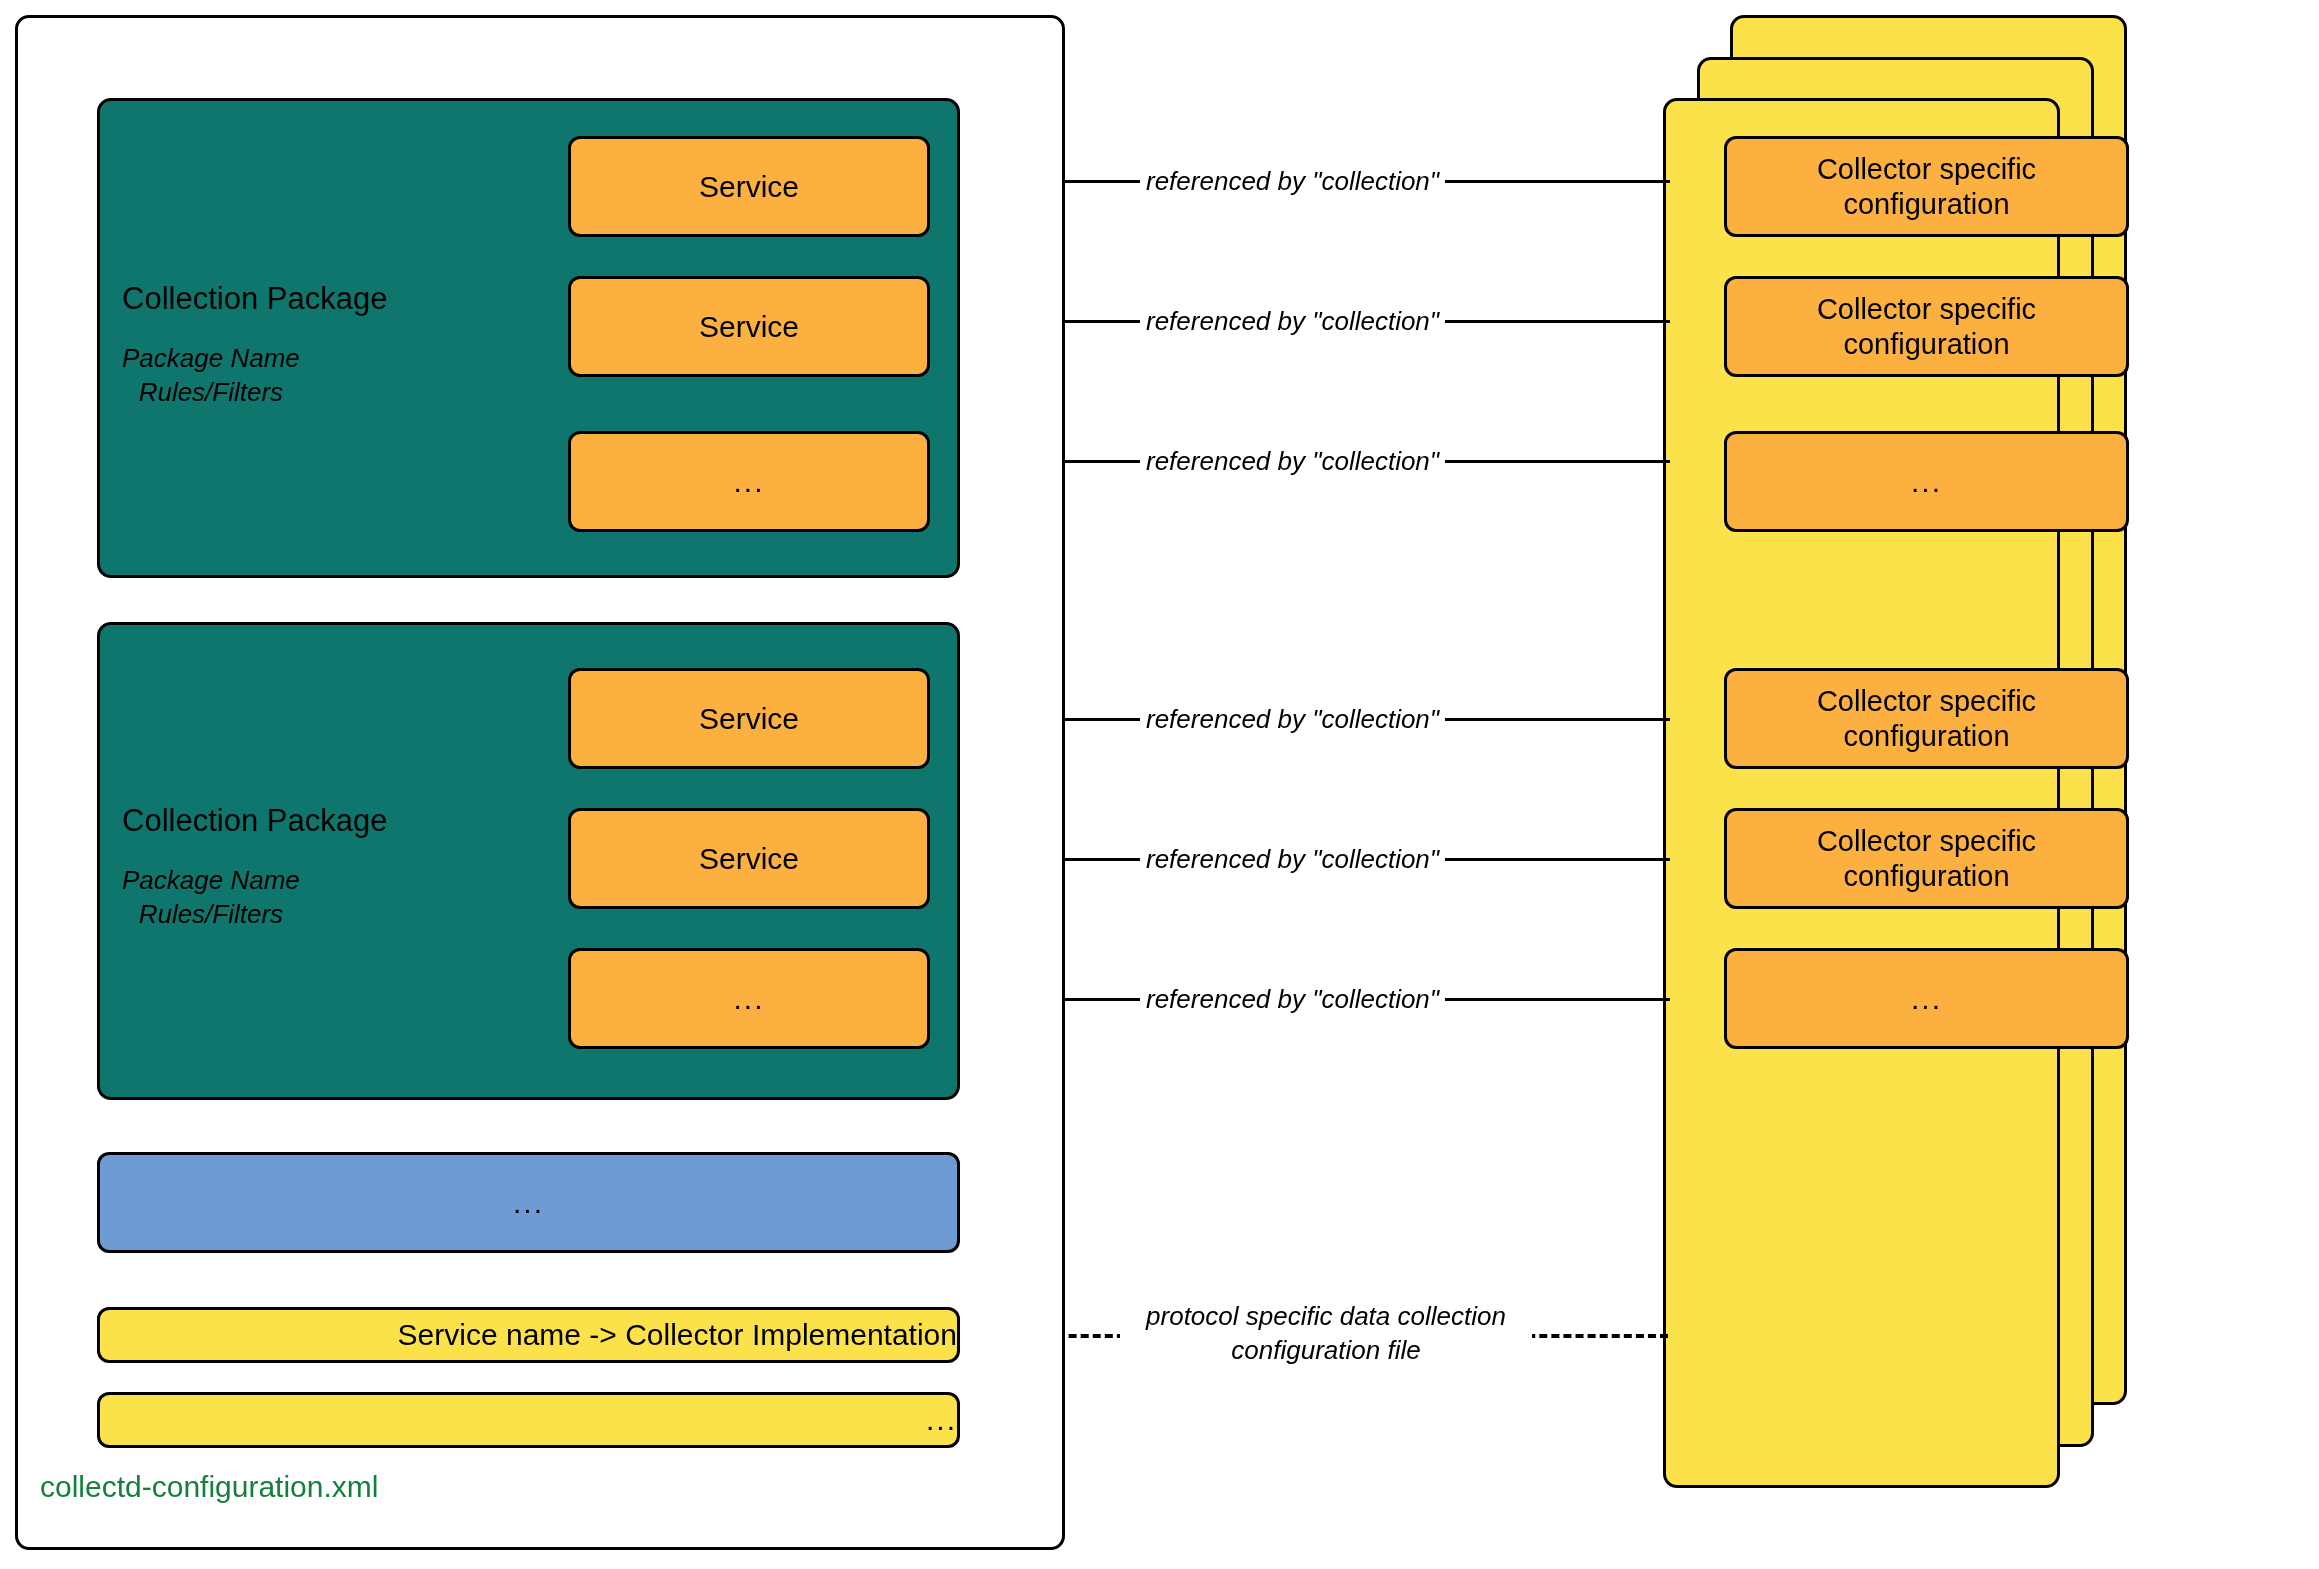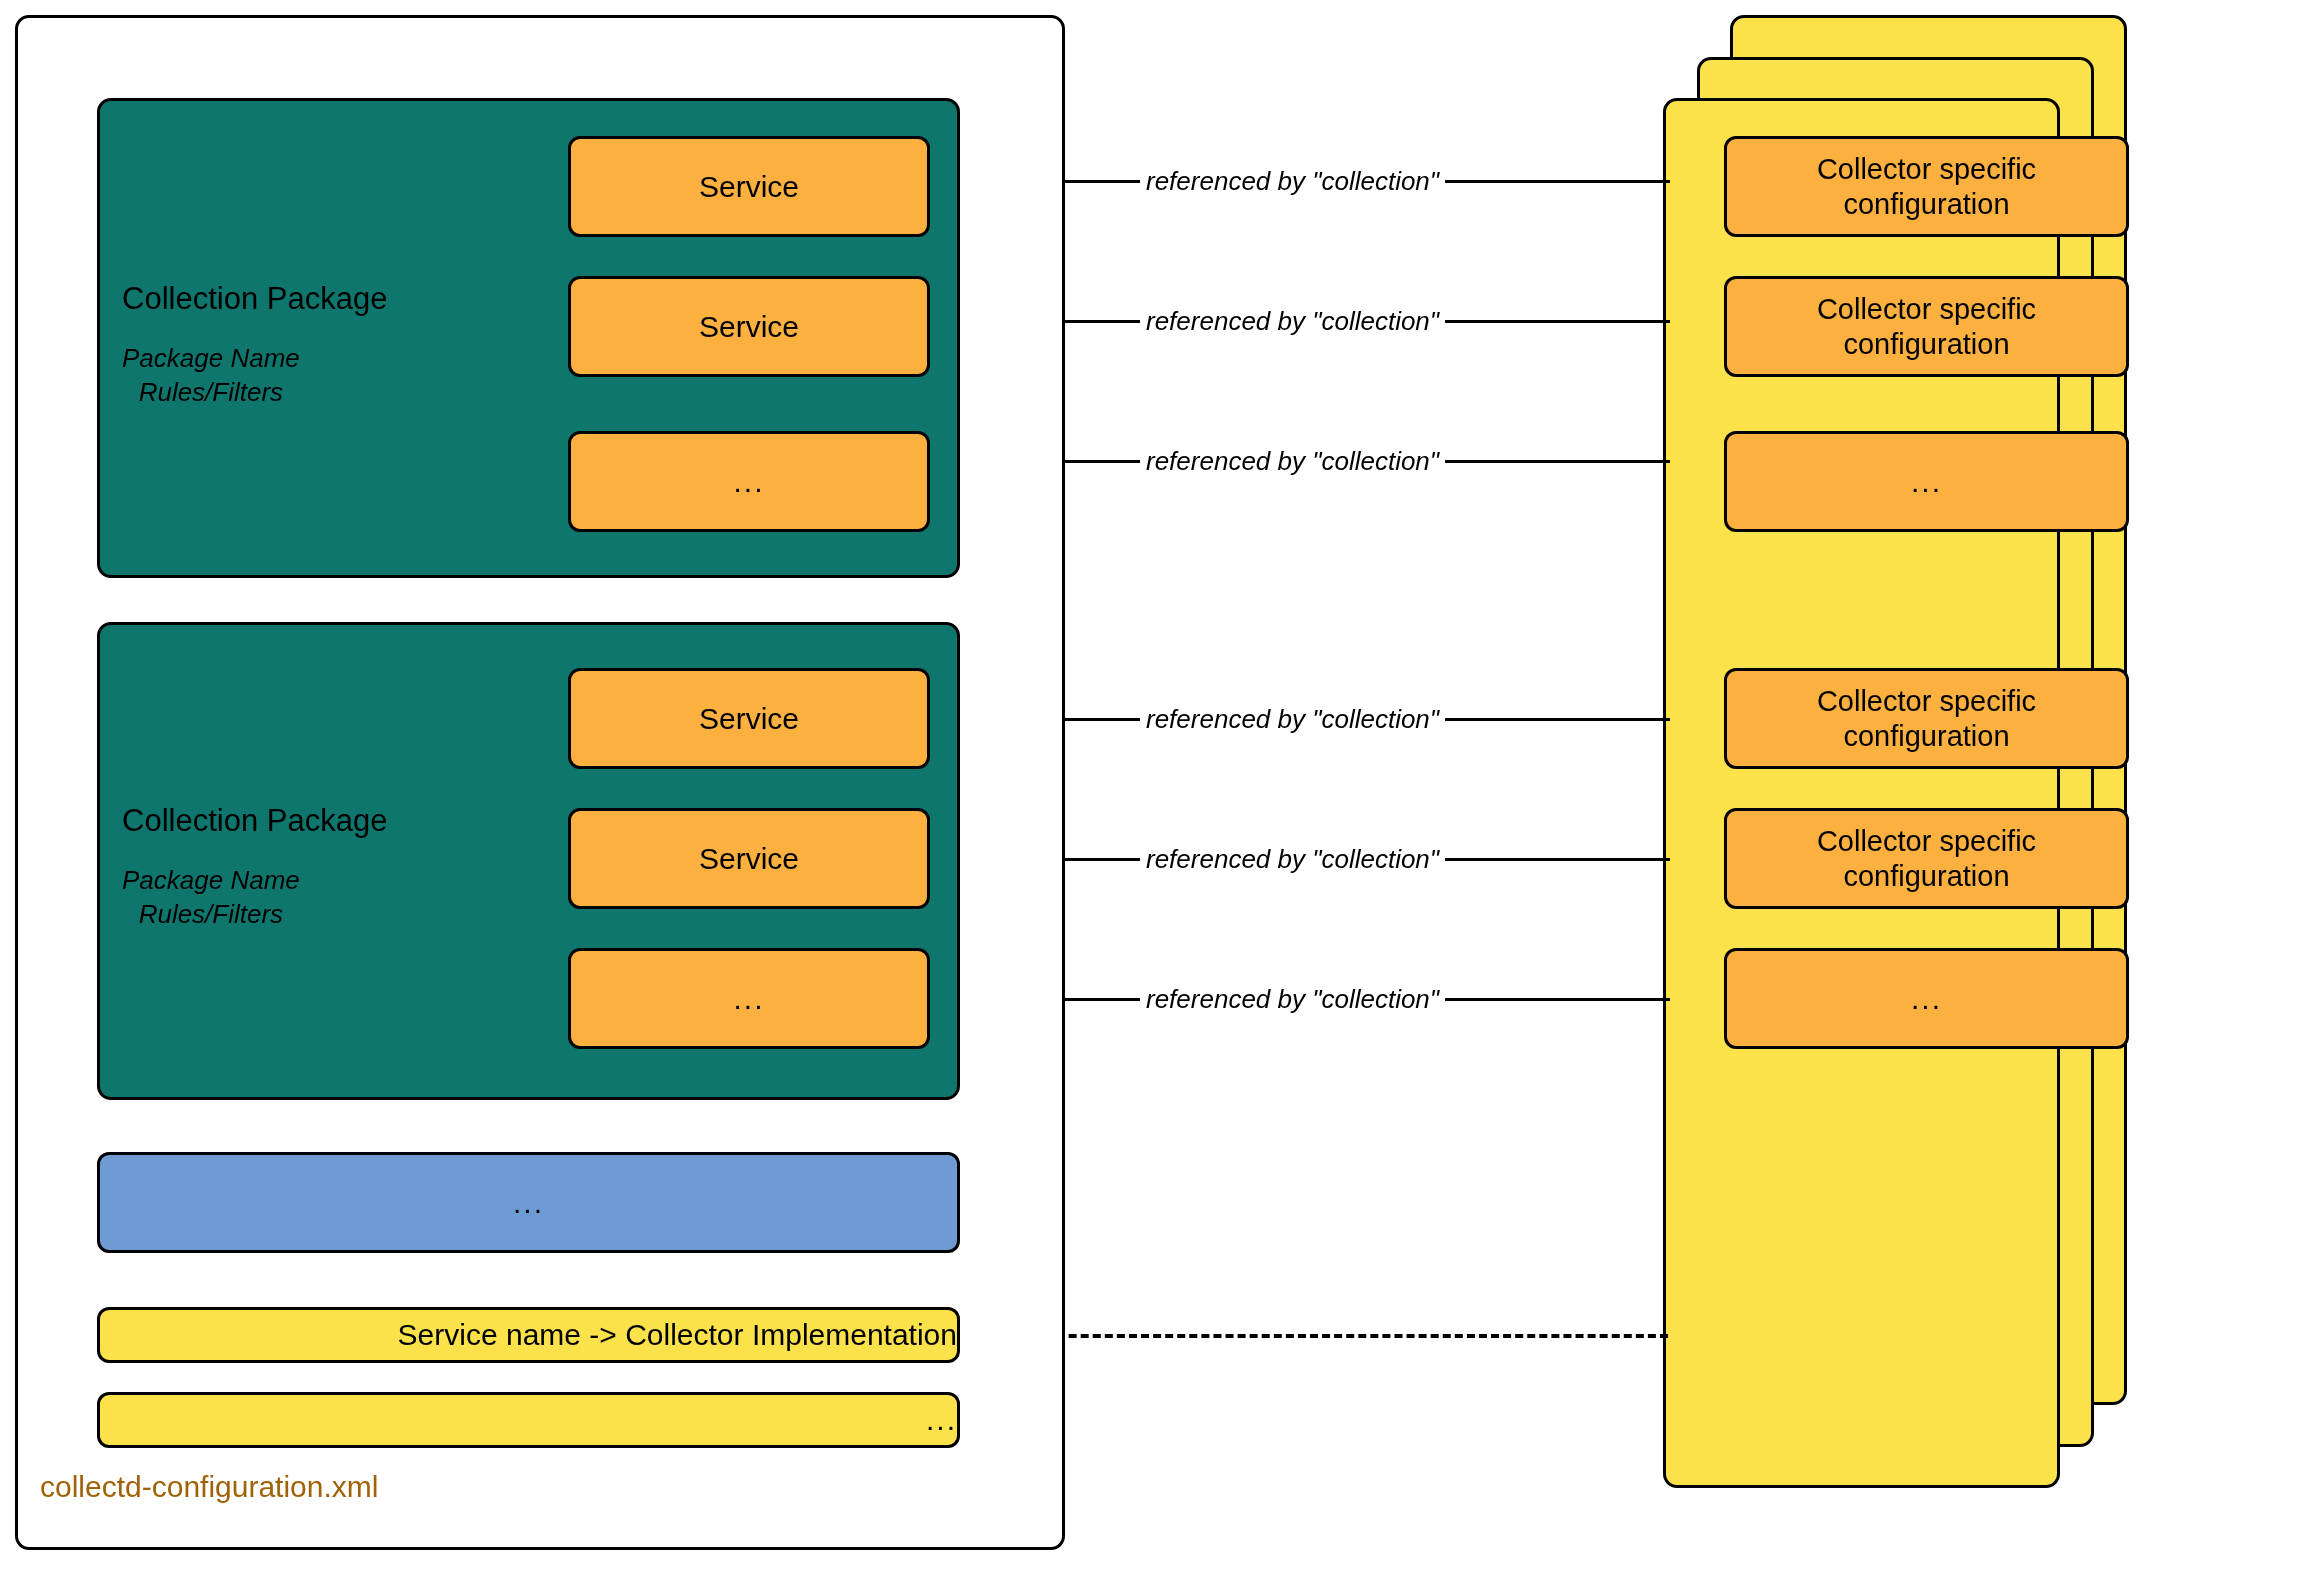--- a/index.html
+++ b/index.html
@@ -43,21 +43,21 @@
     height: 1535px;
     border: 3px solid #000000;
     border-radius: 14px;
     background: #ffffff;
   }
   .outer-label {
     position: absolute;
     left: 40px;
     top: 1470px;
     font-size: 30px;
-    color: #a16207;
+    color: #15803d;
     white-space: nowrap;
   }
 
   
   .pkg {
     background: #0f766e;
     border-radius: 14px;
     display: block;
   }
   .pkg-title {
@@ -230,14 +230,16 @@
     <span class="ellipsis">...</span>
   </div>
 
   <div class="conn-label" style="left:1140px; top:166px;">referenced by "collection"</div>
   <div class="conn-label" style="left:1140px; top:306px;">referenced by "collection"</div>
   <div class="conn-label" style="left:1140px; top:446px;">referenced by "collection"</div>
   <div class="conn-label" style="left:1140px; top:704px;">referenced by "collection"</div>
   <div class="conn-label" style="left:1140px; top:844px;">referenced by "collection"</div>
   <div class="conn-label" style="left:1140px; top:984px;">referenced by "collection"</div>
 
+  <div class="conn-label two-line" style="left:1120px; top:1300px; width:400px;">protocol specific data collection
+configuration file</div>
 
 </div>
 
 </body></html>

